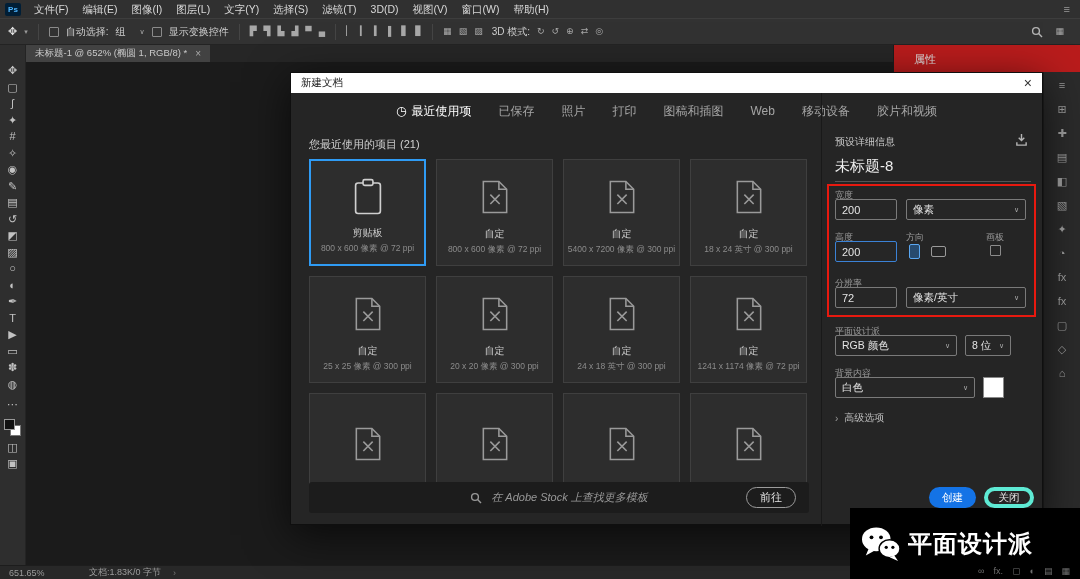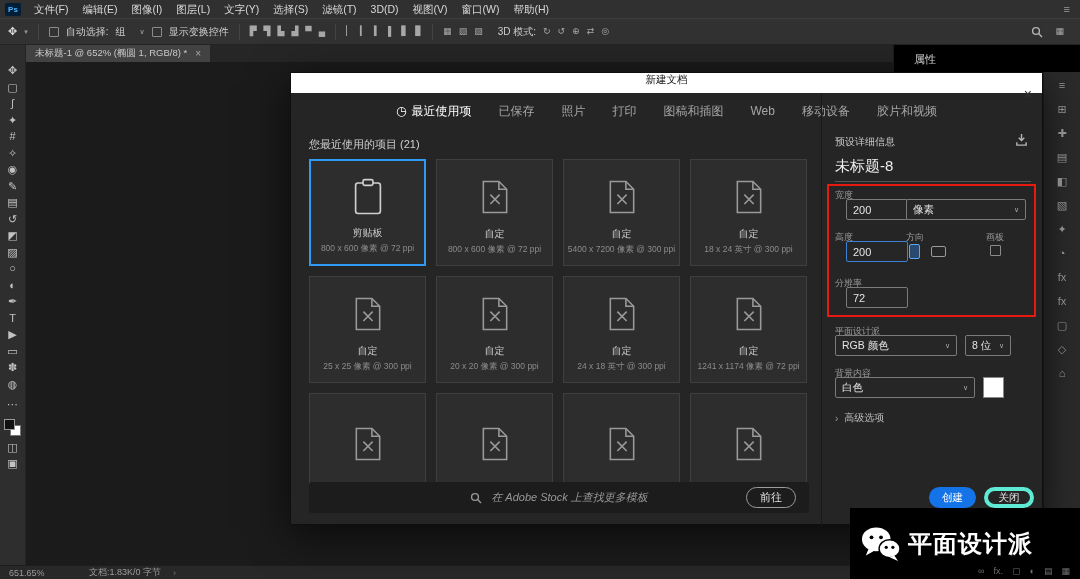--- a/index.html
+++ b/index.html
@@ -17,30 +17,30 @@
   .optionsbar { position:absolute; top:18px; left:0; width:100%; height:27px; background:#323232; border-top:1px solid #3d3d3d; border-bottom:1px solid #232323; display:flex; align-items:center; padding:0 8px; gap:7px; z-index:19; font-size:10px; }
   .ob-tool { color:#e0e0e0; font-size:11px; }
   .ob-caret { color:#999; font-size:7px; }
   .ob-divider { width:1px; height:16px; background:#454545; margin:0 3px; flex:none; }
   .checkbox { width:10px; height:10px; border:1px solid #8b8b8b; border-radius:1px; flex:none; }
   .ob-label { color:#cfcfcf; white-space:nowrap; }
   .ob-select { display:flex; align-items:center; gap:14px; color:#cfcfcf; }
   .chev { font-size:7px; color:#aaa; }
   .ob-group { display:flex; gap:7px; align-items:center; }
   .ob-icon { color:#a8a8a8; font-size:9px; line-height:1; }
-  .ob-3d { margin-left:8px; color:#cfcfcf; white-space:nowrap; }
+  .ob-3d { margin-left:2px; color:#cfcfcf; white-space:nowrap; }
   .ob-right { margin-left:auto; display:flex; align-items:center; gap:12px; margin-right:8px; }
 
   
   .tabbar { position:absolute; top:45px; left:26px; width:867px; height:17px; background:#262626; display:flex; z-index:5; }
   .doctab { height:17px; background:#424242; color:#c9c9c9; font-size:9.5px; display:flex; align-items:center; gap:8px; padding:0 9px; white-space:nowrap; }
   .doctab-close { color:#aaa; font-size:10px; }
 
   
-  .props-header { position:absolute; top:45px; left:893px; width:187px; height:27px; background:#000000; border-left:1px solid #1c1c1c; display:flex; align-items:flex-end; padding:0 0 5px 20px; font-size:11px; color:#e0e0e0; z-index:4; }
+  .props-header { position:absolute; top:45px; left:893px; width:187px; height:27px; background:#b91c1c; border-left:1px solid #1c1c1c; display:flex; align-items:flex-end; padding:0 0 5px 20px; font-size:11px; color:#e0e0e0; z-index:4; }
   .rail { position:absolute; top:72px; left:1043px; width:37px; height:493px; background:#2b2b2b; border-left:1px solid #1f1f1f; z-index:4; display:flex; flex-direction:column; align-items:center; padding-top:8px; }
   .rail-icons { display:flex; flex-direction:column; align-items:center; gap:13px; }
   .rail-icon { font-size:11px; color:#9f9f9f; line-height:1; }
 
   
   .toolbar { position:absolute; top:45px; left:0; width:26px; height:520px; background:#2e2e2e; border-right:1px solid #242424; display:flex; flex-direction:column; align-items:center; padding-top:20px; z-index:6; }
   .tools { display:flex; flex-direction:column; align-items:center; gap:5.5px; }
   .tool { font-size:11px; color:#c2c2c2; line-height:1; cursor:pointer; }
   .tool-more { margin-top:8px; color:#c2c2c2; font-size:11px; }
   .fgbg { position:relative; width:17px; height:17px; margin:8px 0 6px; }
@@ -49,21 +49,21 @@
 
   .canvas { position:absolute; left:26px; top:62px; width:867px; height:503px; background:#1b1b1b; }
 
   
   .statusbar { position:absolute; bottom:0; left:0; width:100%; height:14px; background:#282828; border-top:1px solid #1d1d1d; display:flex; align-items:center; font-size:9px; color:#9c9c9c; padding-left:9px; z-index:8; }
   .sb-zoom { width:80px; }
   .sb-chev { margin-left:12px; color:#777; }
 
   
   .dialog { position:absolute; left:290px; top:72px; width:753px; height:453px; background:#252525; z-index:40; box-shadow:0 10px 40px rgba(0,0,0,.65); border:1px solid #0f0f0f; font-size:11px; }
-  .dlg-titlebar { position:absolute; top:0; left:0; width:100%; height:20px; background:#fff; display:flex; align-items:center; padding:0 10px;flex-direction:column; }
+  .dlg-titlebar { position:absolute; top:0; left:0; width:100%; height:20px; background:#fff; display:flex; align-items:center; padding:0 10px; }
   .dlg-title { color:#1a1a1a; font-size:10.5px; }
   .dlg-close { margin-left:auto; color:#333; font-size:14px; line-height:1; cursor:pointer; }
   .dlg-tabs { position:absolute; top:27px; left:0; width:100%; height:22px; display:flex; justify-content:center; align-items:center; gap:27px; font-size:12px; color:#a5a5a5; }
   .dlg-tab { display:flex; align-items:center; cursor:pointer; white-space:nowrap; }
   .dlg-tab.active { color:#fff; }
   .dlg-tab-icon { font-size:12px; margin-right:5px; }
   .dlg-tab-icon:empty { display:none; }
   .recent-header { position:absolute; top:64px; left:18px; font-size:11px; color:#d0d0d0; }
   .preset-grid { position:absolute; top:86px; left:18px; width:498px; display:grid; grid-template-columns:repeat(4,117px); gap:10px; }
   .tile { height:107px; background:#2d2d2d; border:1px solid #3f3f3f; display:flex; flex-direction:column; align-items:center; cursor:pointer; }
@@ -73,21 +73,21 @@
   .tile-size { font-size:8.5px; color:#8b8b8b; margin:3px 0 9px; white-space:nowrap; }
   .dlg-search { position:absolute; top:409px; left:18px; width:500px; height:31px; background:#1c1c1c; border-radius:3px; display:flex; align-items:center; justify-content:center; gap:9px; z-index:3; }
   .search-ph { font-style:italic; font-size:11px; color:#989898; }
   .go-btn { position:absolute; right:13px; top:5px; height:21px; padding:0 13px; border:1px solid #9b9b9b; border-radius:11px; color:#e2e2e2; font-size:11px; display:flex; align-items:center; cursor:pointer; }
   .dlg-details { position:absolute; left:530px; top:20px; width:223px; height:433px; border-left:1px solid #191919; }
   .d-header { position:absolute; top:42px; left:13px; font-size:10px; color:#c9c9c9; }
   .d-save { position:absolute; top:40px; right:16px; cursor:pointer; }
   .d-name { position:absolute; top:64px; left:13px; font-size:15px; color:#eee; }
   .d-underline { position:absolute; top:88px; left:13px; right:13px; border-bottom:1px solid #555; }
   .d-label { position:absolute; left:13px; font-size:9px; color:#9b9b9b; white-space:nowrap; }
-  .d-input { position:absolute; left:24px; width:62px; height:21px; background:#262626; border:1px solid #7a7a7a; border-radius:2px; color:#e4e4e4; font-size:11px; padding:0 6px; font-family:inherit; }
+  .d-input { position:absolute; left:13px; width:62px; height:21px; background:#262626; border:1px solid #7a7a7a; border-radius:2px; color:#e4e4e4; font-size:11px; padding:0 6px; font-family:inherit; }
   .d-input.blue { border-color:#3b82d6; }
   .d-select { position:absolute; height:21px; background:#262626; border:1px solid #7a7a7a; border-radius:2px; color:#e4e4e4; font-size:10.5px; display:flex; align-items:center; justify-content:space-between; padding:0 6px; cursor:pointer; white-space:nowrap; }
   .orient { position:absolute; width:21px; height:21px; display:flex; align-items:center; justify-content:center; cursor:pointer; }
   .p-rect { width:11px; height:15px; border:1px solid #5aa7f2; border-radius:2px; background:rgba(42,120,200,.45); }
   .l-rect { width:15px; height:11px; border:1px solid #9a9a9a; border-radius:2px; }
   .d-check { position:absolute; width:11px; height:11px; border:1px solid #8b8b8b; border-radius:1px; cursor:pointer; }
   .d-swatch { position:absolute; width:21px; height:21px; background:#fff; border:1px solid #888; cursor:pointer; }
   .d-advanced { position:absolute; top:318px; left:13px; display:flex; gap:6px; align-items:center; color:#bdbdbd; font-size:10px; cursor:pointer; }
   .adv-chev { color:#9a9a9a; }
   .btn-create { position:absolute; top:394px; left:107px; width:47px; height:21px; border-radius:11px; background:#1473e6; color:#fff; font-size:10.5px; border:none; font-family:inherit; cursor:pointer; }
@@ -483,20 +483,24 @@
       <span class="orient" style="top:148px;left:82px">
           <span class="p-rect"></span>
         </span>
       <span class="orient" style="top:148px;left:106px">
           <span class="l-rect"></span>
         </span>
       <span class="d-check" style="top:152px;left:168px"></span>
 
       <span class="d-label" style="top:184px">分辨率</span>
       <input class="d-input" style="top: 194px;" value="72">
+      <div class="d-select" style="top:194px;left:84px;width:120px">
+        <span>像素/英寸</span>
+        <span class="chev">∨</span>
+      </div>
 
       <span class="d-label" style="top:232px">平面设计派</span>
       <div class="d-select" style="top:242px;left:13px;width:122px">
         <span>RGB 颜色</span>
         <span class="chev">∨</span>
       </div>
       <div class="d-select" style="top:242px;left:143px;width:46px">
         <span>8 位</span>
         <span class="chev">∨</span>
       </div>

